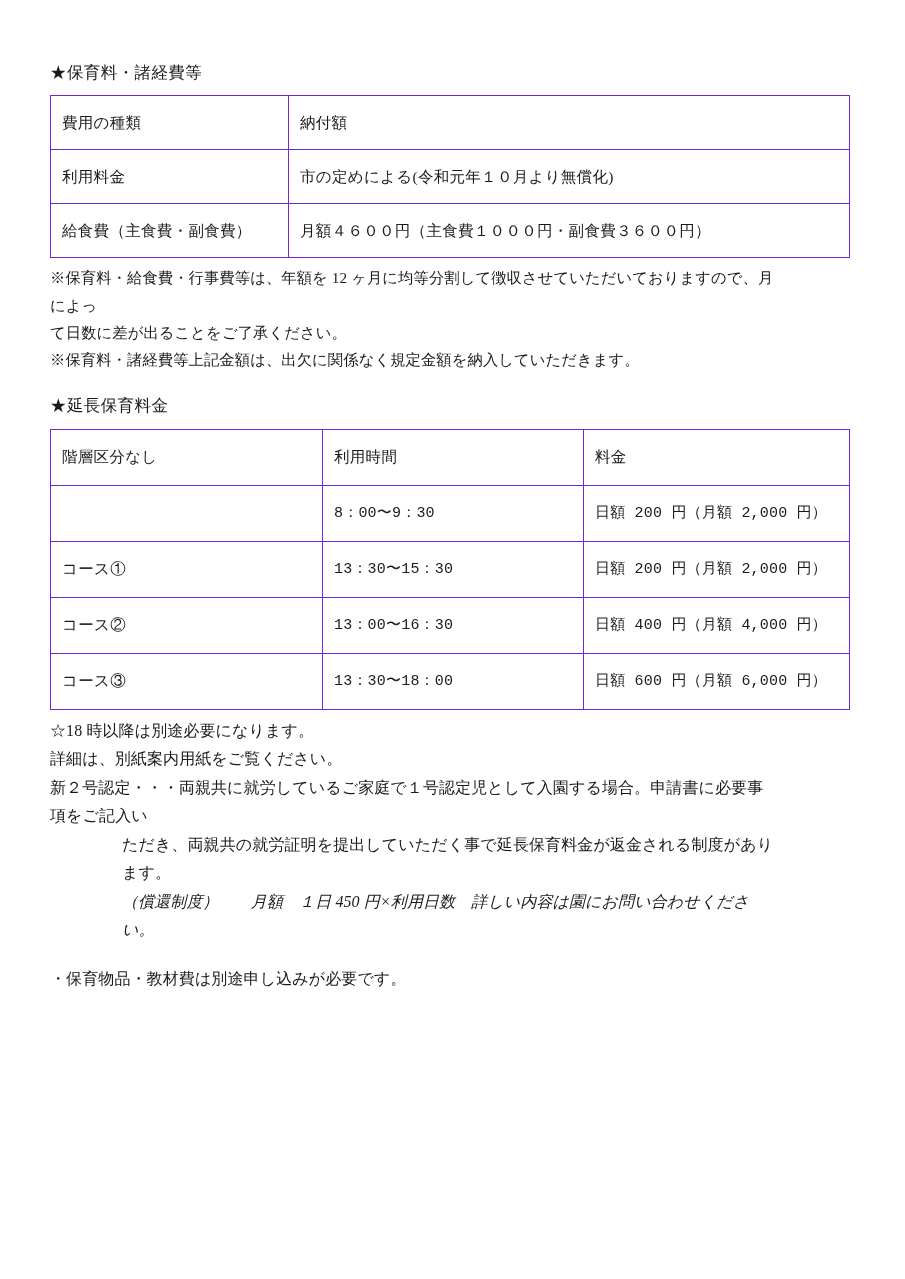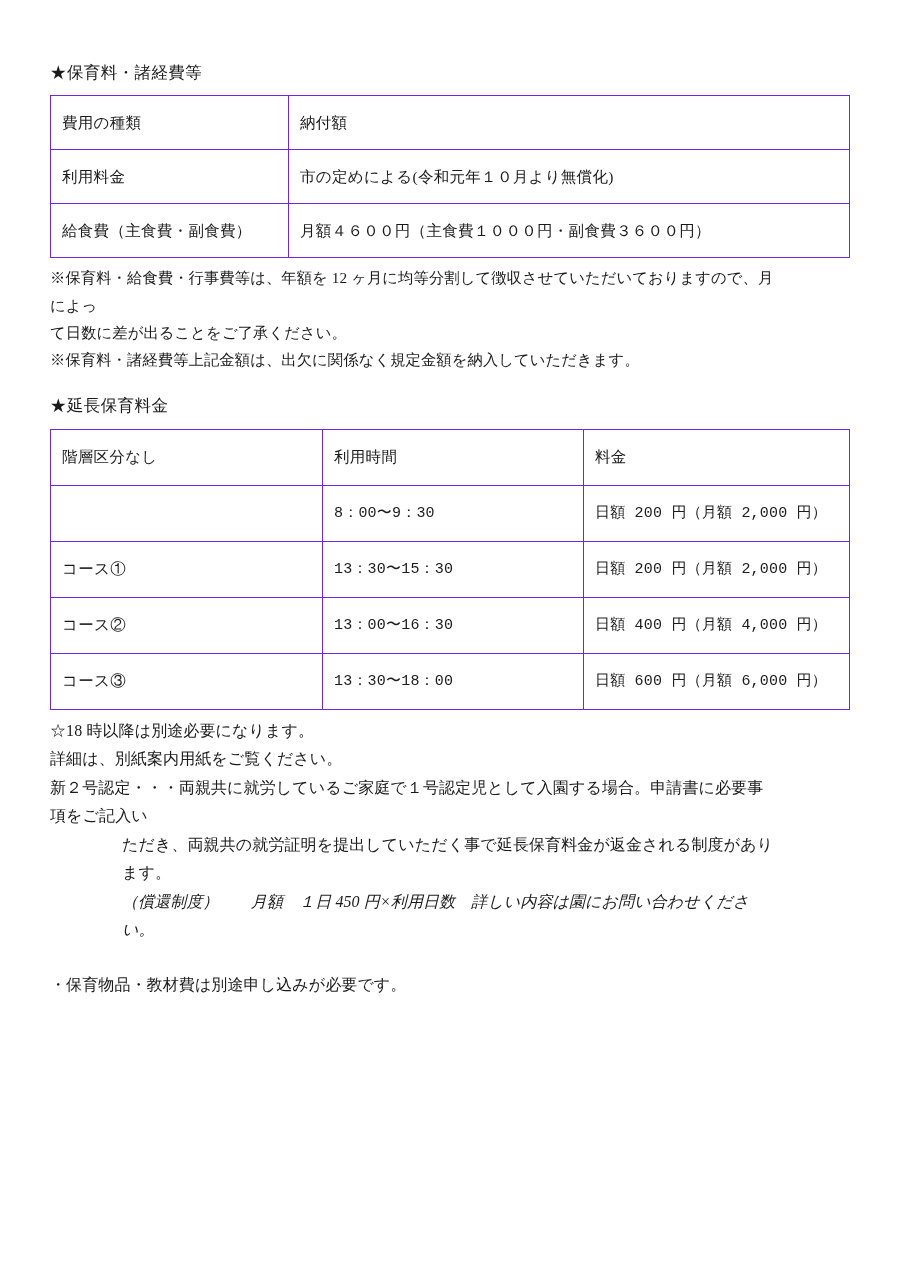--- a/index.html
+++ b/index.html
@@ -93,21 +93,21 @@
 
   .footnotes {
     margin: 7px 0 0 0;
     font-size: 16px;
     line-height: 1.78;
     letter-spacing: 0.1px;
   }
   .footnotes p { margin: 0; }
   .footnotes p.indent-1 { padding-left: 72px; }
   .footnotes p.indent-2 { padding-left: 72px; font-style: italic; }
-  .footnotes p.spaced { margin-top: 26px; }
+  .footnotes p.spaced { margin-top: 20px; }
 </style>
 </head>
 <body>
 
 <div class="page">
 
   <h2 class="section-heading">★保育料・諸経費等</h2>
 
   <table class="doc-table fee-table">
     <colgroup>

